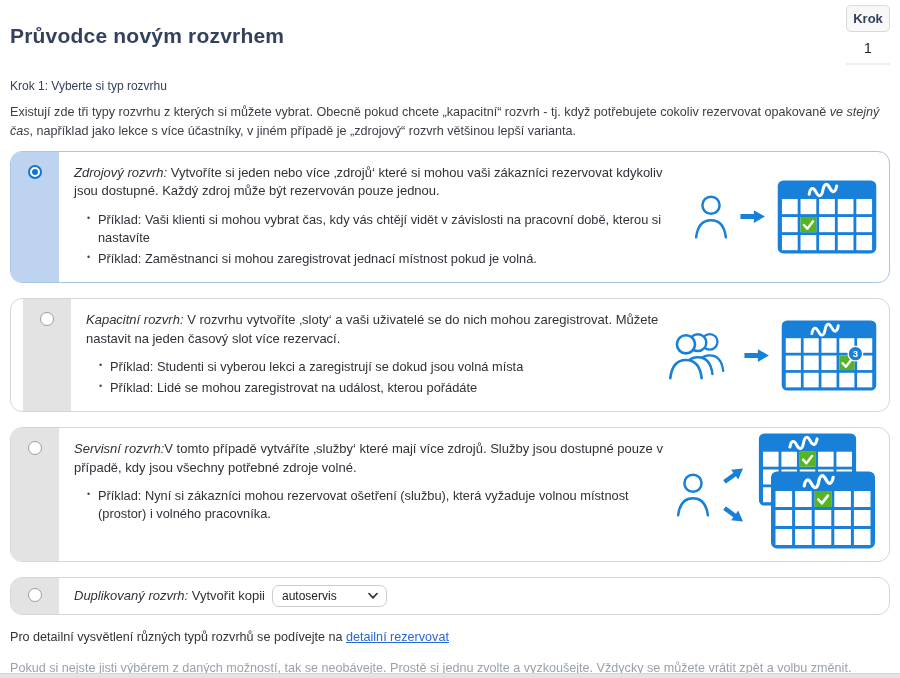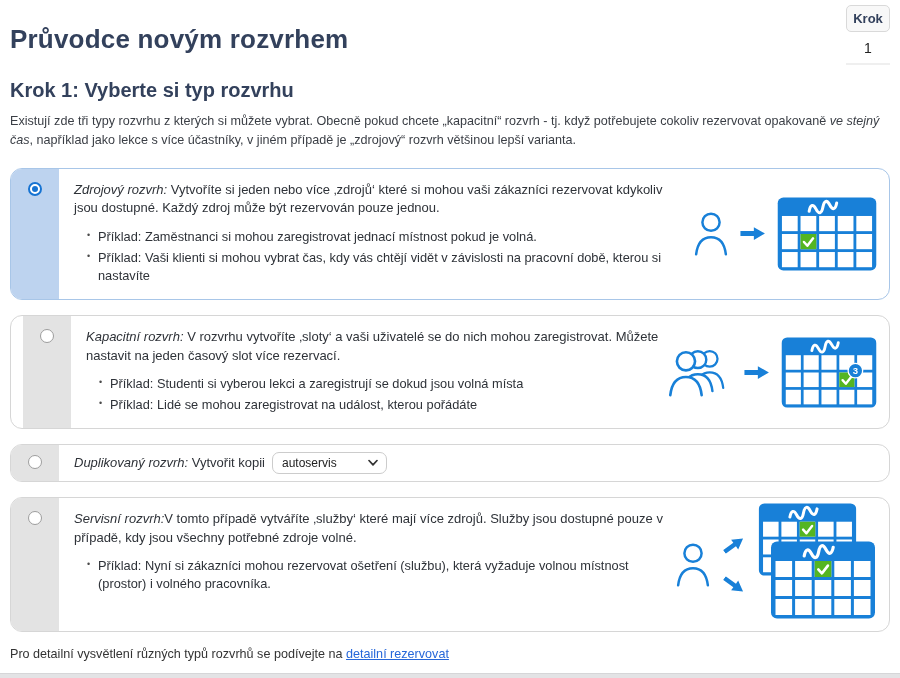--- a/index.html
+++ b/index.html
@@ -5,31 +5,31 @@
   * { box-sizing: border-box; margin: 0; padding: 0; }
   html,body { background:#fff; }
   body {
     width: 900px; height: 678px; overflow: hidden; position: relative;
     font-family: "Liberation Sans", sans-serif; color:#2e3238;
   }
   .page { padding: 0 10px; }
 
   
   .topbar { display:flex; justify-content:space-between; align-items:flex-start; }
-  .page-title { margin-top:24px; font-size:26px; font-weight:bold; color:#33415c; letter-spacing:.2px; }
+  .page-title { margin-top:24px; font-size:21px; font-weight:bold; color:#33415c; letter-spacing:.2px; }
   .step-indicator { margin-top:5px; width:44px; }
   .step-tab {
     border:1px solid #d9d9d9; background:#f8f8f8; border-radius:5px;
     padding:5px 6px; text-align:center; font-size:13px; font-weight:bold; color:#33415c;
   }
   .step-number { text-align:center; padding:8px 0 7px; font-size:14px; color:#222; border-bottom:2px solid #efefef; }
 
-  .section-heading { margin-top:14px; font-size:20px; font-weight:bold; color:#33415c; }
-
-  .intro { margin:10px 0 18px; font-size:12.6px; line-height:1.5; color:#3a3e45; max-width:880px; }
+  .section-heading { margin-top:14px; font-size:12px; font-weight:normal; color:#33415c; }
+
+  .intro { margin:10px 0 10px; font-size:12.6px; line-height:1.5; color:#3a3e45; max-width:880px; }
   .intro em { font-style:italic; }
 
   
   .option-card {
     display:flex; align-items:stretch; border:1px solid #d6d6d6; border-radius:12px;
     margin-bottom:15px; background:#fff; overflow:hidden; position:relative;
   }
   .option-card.selected { border-color:#a8c6e8; }
   .card-1 { min-height:115px; }
   .card-2 { min-height:97px;padding-left:12px; }
@@ -135,22 +135,22 @@
 
   <p class="intro"><span>Existují zde tři typy rozvrhu z kterých si můžete vybrat. Obecně pokud chcete „kapacitní“ rozvrh - tj. když potřebujete cokoliv rezervovat opakovaně </span><em>ve stejný čas</em><span>, například jako lekce s více účastníky, v jiném případě je „zdrojový“ rozvrh většinou lepší varianta.</span></p>
 
   <div class="option-card card-1 selected">
     <div class="strip">
       <span class="radio checked"></span>
     </div>
     <div class="option-body">
       <p class="option-text"><em class="option-title">Zdrojový rozvrh:</em><span> Vytvoříte si jeden nebo více ‚zdrojů‘ které si mohou vaši zákazníci rezervovat kdykoliv jsou dostupné. Každý zdroj může být rezervován pouze jednou.</span></p>
       <ul class="examples">
+        <li>Příklad: Vaši klienti si mohou vybrat čas, kdy vás chtějí vidět v závislosti na pracovní době, kterou si nastavíte</li>
         <li>Příklad: Zaměstnanci si mohou zaregistrovat jednací místnost pokud je volná.</li>
-        <li>Příklad: Vaši klienti si mohou vybrat čas, kdy vás chtějí vidět v závislosti na pracovní době, kterou si nastavíte</li>
       </ul>
     </div>
     <div class="illu">
       <svg class="person" viewBox="0 0 46 58">
           <use href="#person-shape"></use>
         </svg>
       <svg class="arrow" viewBox="0 0 30 20">
           <use href="#arrow-blk"></use>
         </svg>
       <svg class="cal-1" viewBox="0 0 105 78">
@@ -191,37 +191,20 @@
         </svg>
       <svg class="cal-2" viewBox="0 0 105 78">
         <use href="#cal-base"></use>
         <g transform="translate(63.8,39)">
           <rect width="16.6" height="16" fill="#54b521"></rect>
           <use href="#check-mark"></use>
         </g>
         <circle cx="81.5" cy="37" r="8" stroke="#fff" stroke-width="1.4" fill="#1880d8"></circle>
         <text x="81.5" y="40.8" text-anchor="middle" font-size="10.5" font-weight="bold" fill="#ffffff">3</text>
       </svg>
-    </div>
-  </div>
-
-  <div class="option-card card-4">
-    <div class="strip">
-      <span class="radio"></span>
-    </div>
-    <div class="option-body">
-      <p class="option-text"><em class="option-title">Duplikovaný rozvrh:</em><span> Vytvořit kopii</span></p>
-      <span class="select-wrap">
-        <select>
-          <option>autoservis</option>
-        </select>
-        <svg class="chev" width="10" height="7" viewBox="0 0 10 7">
-          <path d="M1 1 L5 5.3 L9 1" stroke="#333" stroke-width="1.7" fill="none" stroke-linecap="round" stroke-linejoin="round"></path>
-        </svg>
-      </span>
     </div>
   </div>
 
   <div class="option-card card-3">
     <div class="strip">
       <span class="radio"></span>
     </div>
     <div class="option-body">
       <p class="option-text"><em class="option-title">Servisní rozvrh:</em><span>V tomto případě vytváříte ‚služby‘ které mají více zdrojů. Služby jsou dostupné pouze v případě, kdy jsou všechny potřebné zdroje volné.</span></p>
       <ul class="examples">
@@ -252,19 +235,36 @@
           <use href="#cal-base"></use>
           <g transform="translate(44.2,20)">
             <rect width="16.6" height="16" fill="#54b521"></rect>
             <use href="#check-mark"></use>
           </g>
         </svg>
       </div>
     </div>
   </div>
 
+  <div class="option-card card-4">
+    <div class="strip">
+      <span class="radio"></span>
+    </div>
+    <div class="option-body">
+      <p class="option-text"><em class="option-title">Duplikovaný rozvrh:</em><span> Vytvořit kopii</span></p>
+      <span class="select-wrap">
+        <select>
+          <option>autoservis</option>
+        </select>
+        <svg class="chev" width="10" height="7" viewBox="0 0 10 7">
+          <path d="M1 1 L5 5.3 L9 1" stroke="#333" stroke-width="1.7" fill="none" stroke-linecap="round" stroke-linejoin="round"></path>
+        </svg>
+      </span>
+    </div>
+  </div>
+
   <p class="docs-line"><span>Pro detailní vysvětlení různých typů rozvrhů se podívejte na </span><a href="#">detailní rezervovat</a></p>
 
   <p class="note-line">Pokud si nejste jisti výběrem z daných možností, tak se neobávejte. Prostě si jednu zvolte a vyzkoušejte. Vždycky se můžete vrátit zpět a volbu změnit.</p>
 
 </div>
 
 <div class="bottom-strip"></div>
 
 </body></html>

